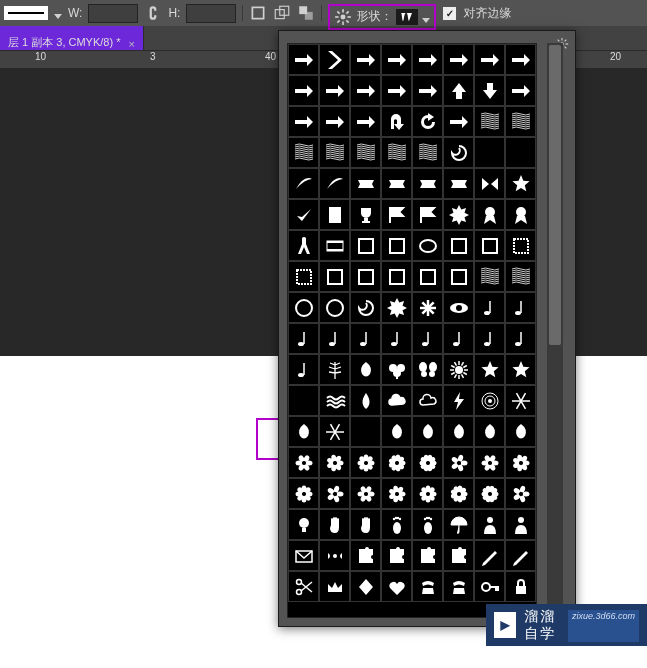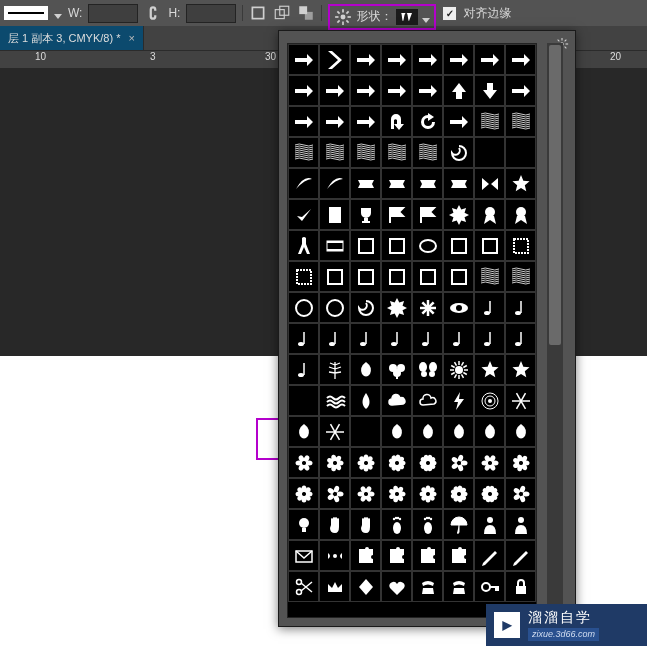--- a/index.html
+++ b/index.html
@@ -96,23 +96,23 @@
   }
   
   .tab-bar {
     height: 24px;
     background: #424242;
     display: flex;
     align-items: stretch;
     border-bottom: 1px solid #2b2b2b;
   }
   .tab {
-    background: #0c4a6e;
+    background: #6d28d9;
     display: flex;
-    align-items: center;
+    align-items: flex-end;
     padding: 0 8px;
     gap: 8px;
     border-right: 1px solid #2b2b2b;
     color: #ddd;
     font-size: 11px;
   }
   .tab .close { color: #bbb; }
   
   .ruler {
     height: 18px;
@@ -229,21 +229,21 @@
   .watermark .logo {
     width: 26px;
     height: 26px;
     background: #fff;
     color: #1f3a66;
     display: flex;
     align-items: center;
     justify-content: center;
     font-weight: bold;
   }
-  .watermark .txt { display: flex; flex-direction: column; line-height: 1.2; justify-content: space-between; }
+  .watermark .txt { display: flex; line-height: 1.2; justify-content: space-between; }
   .watermark .cn { font-size: 14px; letter-spacing: 2px; }
   .watermark .url { font-size: 9px; color: #d0dcf0; background:#29508f; padding:1px 4px; margin-top:2px;font-style:italic;}
 </style>
 </head>
 <body>
 
 <div class="options-bar">
   <div class="horiz-line-preview"></div>
   <span class="dd">
     <svg viewBox="0 0 8 8">
@@ -315,21 +315,21 @@
 <div class="tab-bar">
   <div class="tab">
     <span>层 1 副本 3, CMYK/8) *</span>
     <span class="close">×</span>
   </div>
 </div>
 
 <div class="ruler">
   <span class="mark" style="left:35px">10</span>
   <span class="mark" style="left:150px">3</span>
-  <span class="mark" style="left:265px">30</span>
+  <span class="mark" style="left:265px">40</span>
   <span class="mark" style="left:495px">25</span>
   <span class="mark" style="left:610px">20</span>
 </div>
 
 <div class="canvas-area">
   <div class="canvas-top-gray"></div>
   <div class="canvas-white"></div>
 </div>
 
 <div class="wide-hilite" style="left:256px; top:418px; width:76px; height:38px;"></div>

